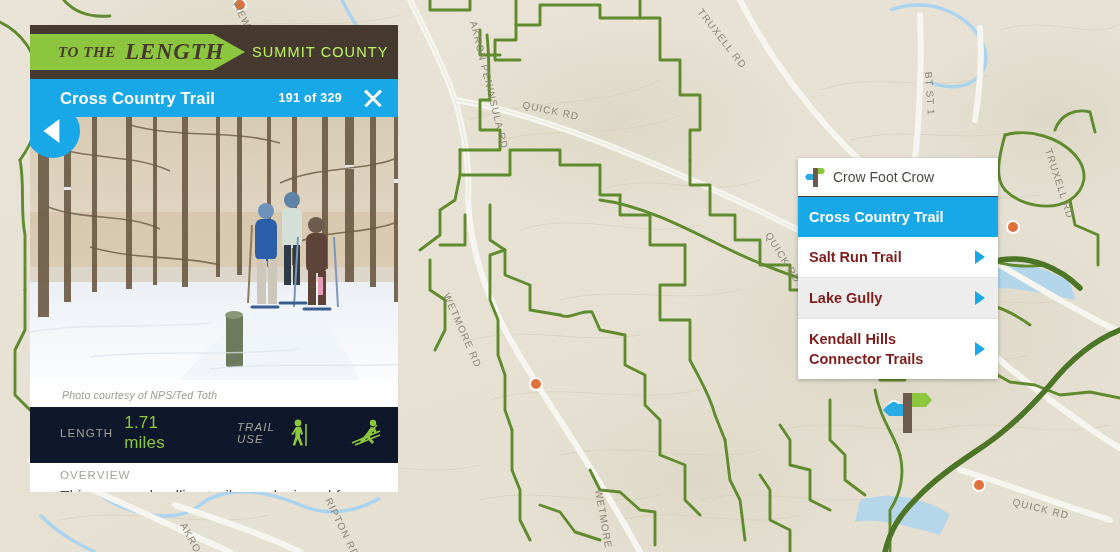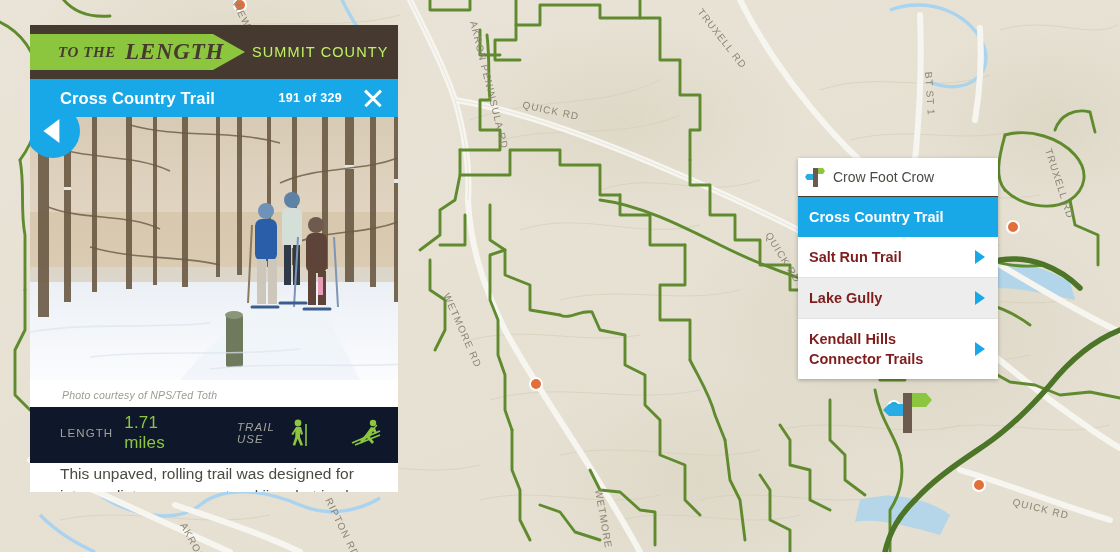--- a/index.html
+++ b/index.html
@@ -526,20 +526,21 @@
           <svg width="30" height="28" viewBox="0 0 30 28">
             <circle cx="22" cy="4" r="3.2" fill="#8cc63e"></circle>
             <path d="M20 8 l4 1 2 5 -2 1 -2-3 -3 6 4 5 -2 2 -5-6 -5 5 -2-2 6-7 z" fill="#8cc63e"></path>
             <line x1="1" y1="24" x2="29" y2="12" stroke="#8cc63e" stroke-width="1.8"></line>
             <line x1="4" y1="26" x2="29" y2="16" stroke="#8cc63e" stroke-width="1.8"></line>
             <line x1="26" y1="6" x2="10" y2="24" stroke="#8cc63e" stroke-width="1.4"></line>
           </svg>
         </span>
       </div>
 
+      <div class="section-label">OVERVIEW</div>
       <div class="overview-text">This unpaved, rolling trail was designed for intermediate cross-country skiing, but is also good</div>
     </div>
 
     <div class="nav-arrow prev">
         <span class="tri"></span>
       </div>
 
   </div>
 
   <div id="menu">

